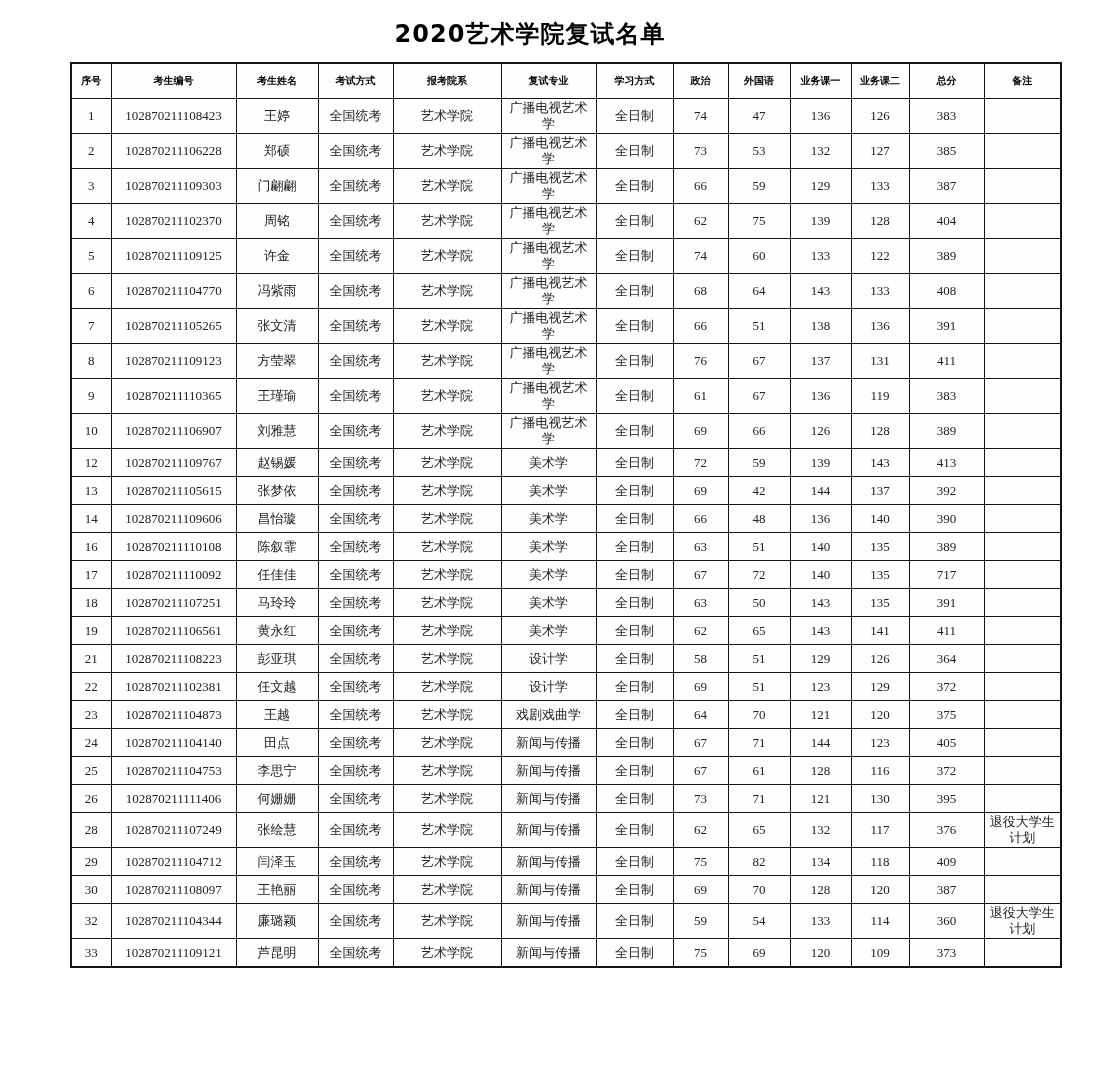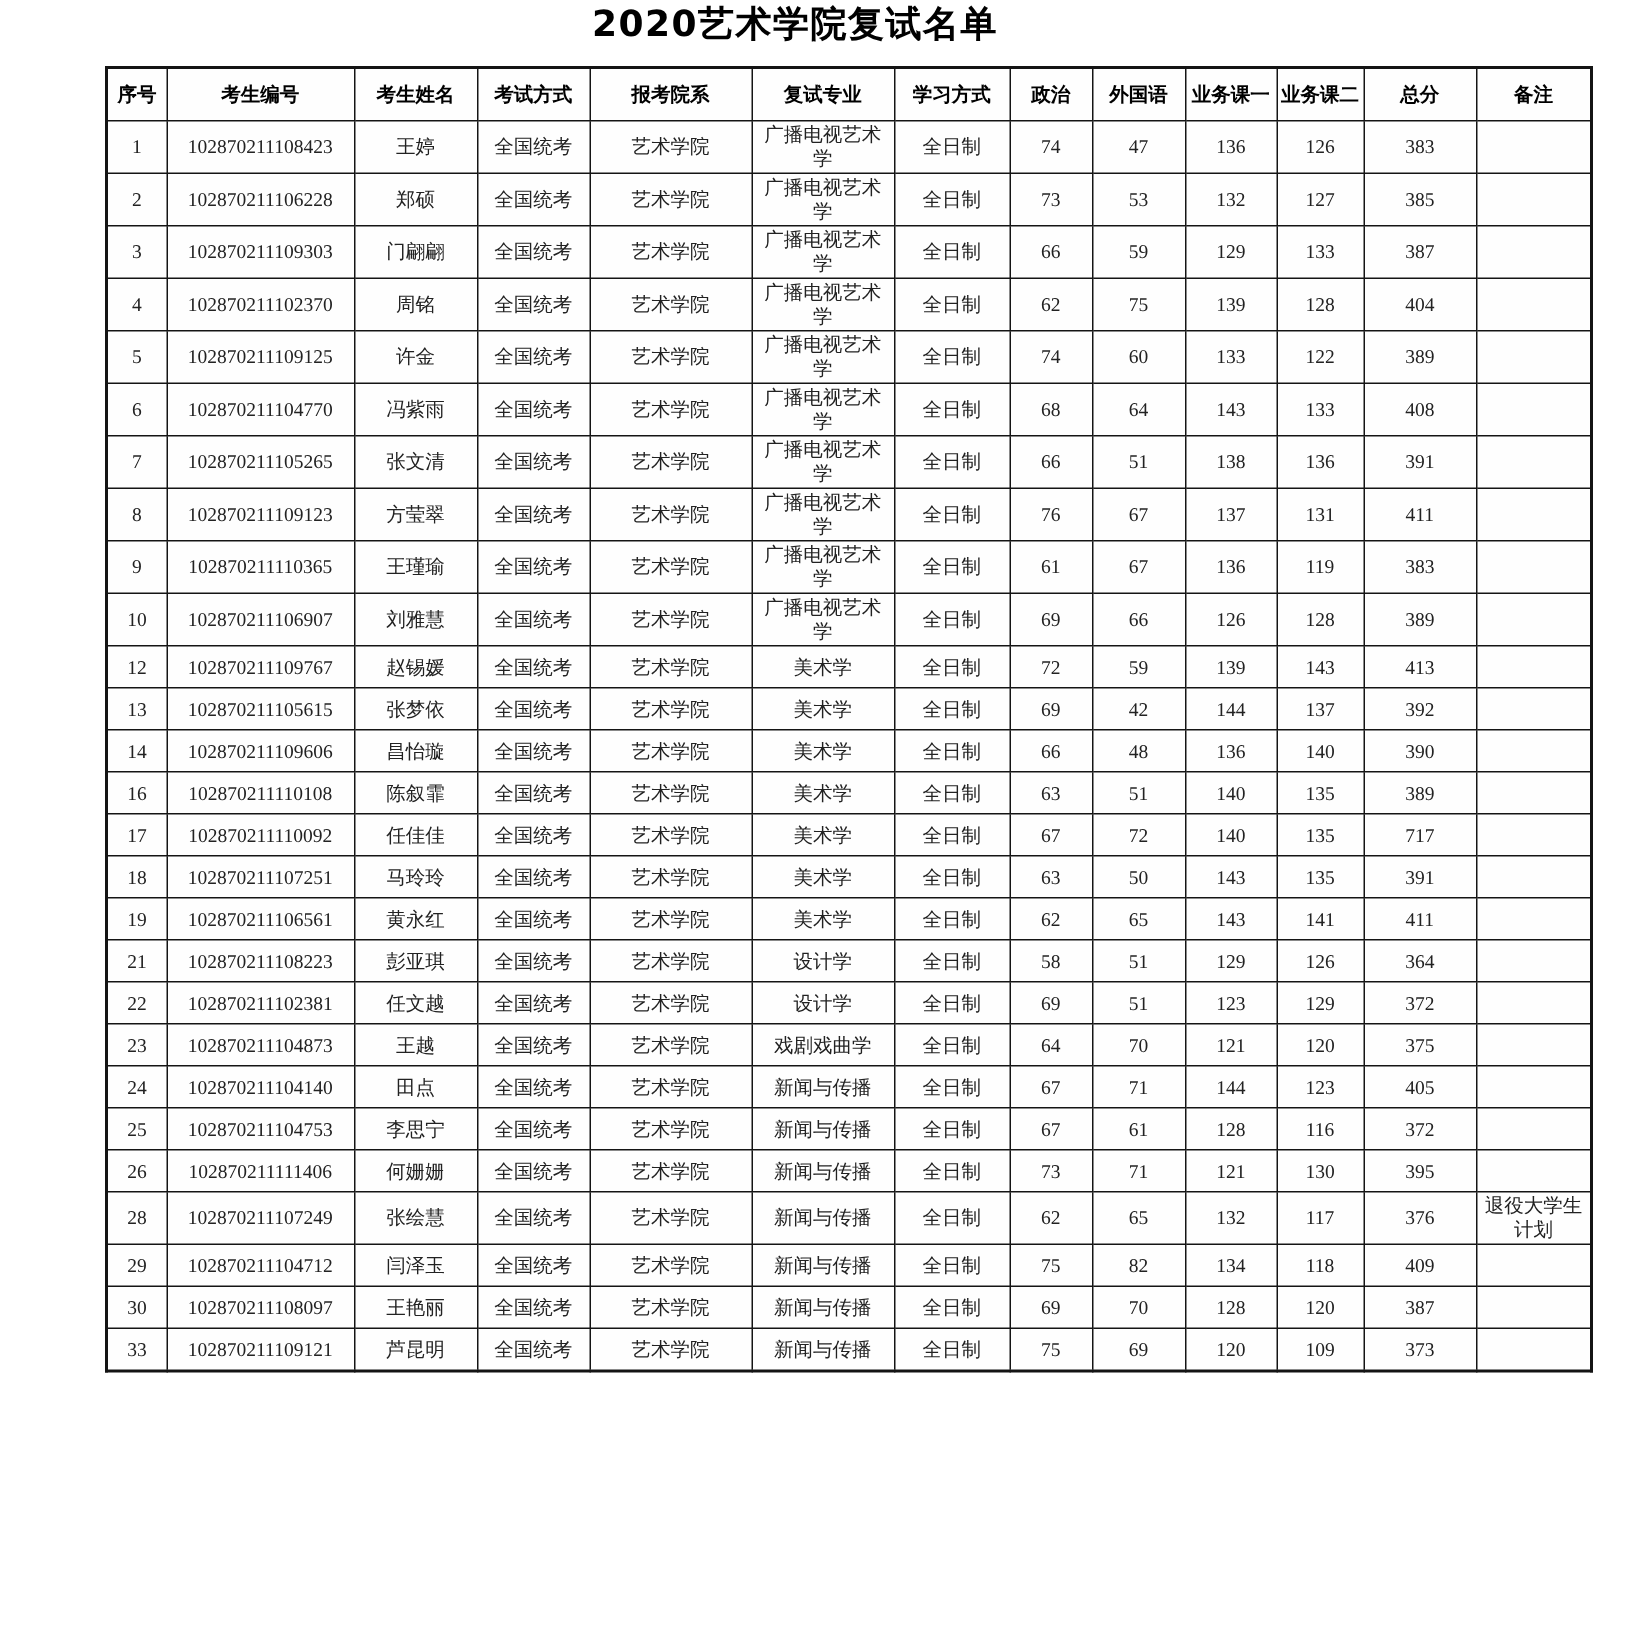--- a/index.html
+++ b/index.html
@@ -15,20 +15,21 @@
     position: relative;
   }
   .page-title {
     text-align: center;
     font-family: "DejaVu Sans", "Liberation Sans", sans-serif;
     font-weight: bold;
     font-size: 24px;
     letter-spacing: 1px;
     color: #000;
     margin: 0;
+    padding-top: 18px;
     padding-bottom: 12px;
     width: 1060px;
   }
   table.roster {
     border-collapse: collapse;
     table-layout: fixed;
     width: 990px;
     margin-left: 70px;
     border: 2px solid #141414;
     background: #fefefe;
@@ -37,21 +38,21 @@
   table.roster td {
     border: 1.5px solid #141414;
     text-align: center;
     vertical-align: middle;
     overflow: hidden;
     word-break: break-all;
   }
   table.roster th {
     font-family: "DejaVu Sans", "Liberation Sans", sans-serif;
     font-weight: bold;
-    font-size: 13px;
+    font-size: 10px;
     height: 30px;
     padding: 2px 1px;
     color: #000;
   }
   table.roster td {
     font-size: 13px;
     line-height: 16px;
     height: 25px;
     padding: 1px 2px;
     color: #222;
@@ -480,20 +481,35 @@
         <td>新闻与传播</td>
         <td>全日制</td>
         <td>69</td>
         <td>70</td>
         <td>128</td>
         <td>120</td>
         <td>387</td>
         <td></td>
       </tr>
       <tr>
+        <td>32</td>
+        <td>102870211104344</td>
+        <td>廉璐颖</td>
+        <td>全国统考</td>
+        <td>艺术学院</td>
+        <td>新闻与传播</td>
+        <td>全日制</td>
+        <td>59</td>
+        <td>54</td>
+        <td>133</td>
+        <td>114</td>
+        <td>360</td>
+        <td>退役大学生计划</td>
+      </tr>
+      <tr>
         <td>33</td>
         <td>102870211109121</td>
         <td>芦昆明</td>
         <td>全国统考</td>
         <td>艺术学院</td>
         <td>新闻与传播</td>
         <td>全日制</td>
         <td>75</td>
         <td>69</td>
         <td>120</td>

